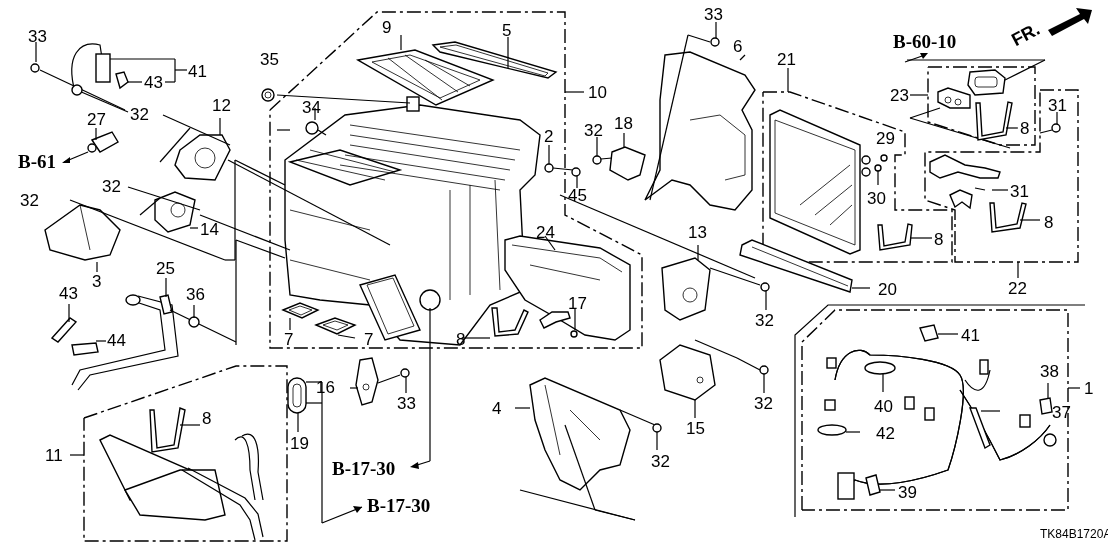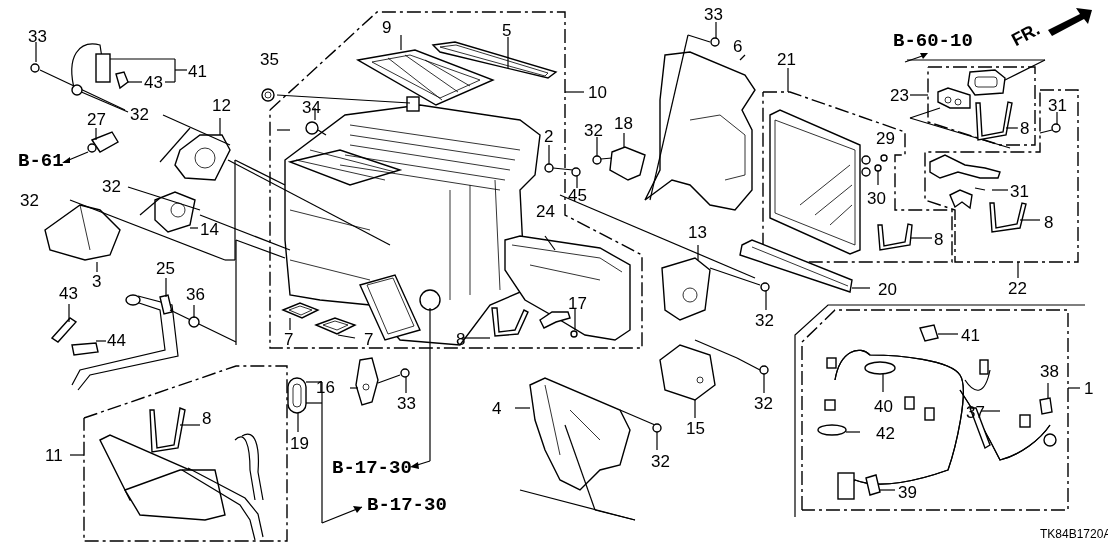--- a/index.html
+++ b/index.html
@@ -1,21 +1,21 @@
 <!DOCTYPE html>
 <html><head>
 <meta charset="utf-8">
 <style>
   html, body { margin: 0; padding: 0; background: #ffffff; }
   body { width: 1108px; height: 554px; position: relative; overflow: hidden;
          font-family: "Liberation Sans", sans-serif; }
   #diagram { position: absolute; left: 0; top: 0; width: 1108px; height: 554px; }
   .lbl { position: absolute; font-family: "Liberation Sans", sans-serif; font-size: 17px;
          color: #000; line-height: 1; white-space: nowrap; }
-  .ref { position: absolute; font-family: Liberation Mono, monospace; font-weight: bold;
+  .ref { position: absolute; font-family: Liberation Serif, serif; font-weight: bold;
          font-size: 19px; color: #000; line-height: 1; white-space: nowrap; }
   .code { position: absolute; font-family: "Liberation Sans", sans-serif; font-size: 12px; color: #000; margin-left: 40px; }
   .fr { position: absolute; font-family: "Liberation Sans", sans-serif; font-weight: bold; font-size: 18px;
         transform: rotate(-28deg); transform-origin: left bottom; }
   svg .part { fill: #fff; stroke: #000; stroke-width: 1.4; }
   svg .ln { fill: none; stroke: #000; stroke-width: 1.2; }
   svg .dash { fill: none; stroke: #000; stroke-width: 1.4; stroke-dasharray: 14 4 3 4; }
   svg .thin { fill: none; stroke: #000; stroke-width: 0.8; }
 </style>
 </head>
@@ -374,21 +374,21 @@
 <span class="lbl" style="left:876px;top:130px">29</span>
 <span class="lbl" style="left:867px;top:190px">30</span>
 <span class="lbl" style="left:934px;top:231px">8</span>
 <span class="lbl" style="left:878px;top:281px">20</span>
 <span class="lbl" style="left:890px;top:87px">23</span>
 <span class="lbl" style="left:1020px;top:120px">8</span>
 <span class="lbl" style="left:1048px;top:97px">31</span>
 <span class="lbl" style="left:1010px;top:183px">31</span>
 <span class="lbl" style="left:1044px;top:214px">8</span>
 <span class="lbl" style="left:1008px;top:280px">22</span>
-<span class="lbl" style="left:536px;top:203px">24</span>
+<span class="lbl" style="left:536px;top:224px">24</span>
 <span class="lbl" style="left:688px;top:224px">13</span>
 <span class="lbl" style="left:755px;top:312px">32</span>
 <span class="lbl" style="left:156px;top:260px">25</span>
 <span class="lbl" style="left:59px;top:285px">43</span>
 <span class="lbl" style="left:186px;top:286px">36</span>
 <span class="lbl" style="left:107px;top:332px">44</span>
 <span class="lbl" style="left:284px;top:331px">7</span>
 <span class="lbl" style="left:364px;top:331px">7</span>
 <span class="lbl" style="left:456px;top:331px">8</span>
 <span class="lbl" style="left:568px;top:295px">17</span>
@@ -399,21 +399,21 @@
 <span class="lbl" style="left:45px;top:447px">11</span>
 <span class="lbl" style="left:492px;top:400px">4</span>
 <span class="lbl" style="left:651px;top:453px">32</span>
 <span class="lbl" style="left:686px;top:420px">15</span>
 <span class="lbl" style="left:754px;top:395px">32</span>
 
 <span class="lbl" style="left:961px;top:327px">41</span>
 <span class="lbl" style="left:1040px;top:363px">38</span>
 <span class="lbl" style="left:1084px;top:380px">1</span>
 <span class="lbl" style="left:874px;top:398px">40</span>
-<span class="lbl" style="left:966px;top:404px">37</span>
+<span class="lbl" style="left:1052px;top:404px">37</span>
 <span class="lbl" style="left:876px;top:425px">42</span>
 <span class="lbl" style="left:898px;top:484px">39</span>
 
 <span class="ref" style="left:18px;top:152px">B-61</span>
 <span class="ref" style="left:893px;top:32px">B-60-10</span>
 <span class="ref" style="left:332px;top:459px">B-17-30</span>
 <span class="ref" style="left:367px;top:496px">B-17-30</span>
 
 <span class="fr" style="left:1018px;top:30px">FR.</span>
 <span class="code" style="left:1000px;top:527px">TK84B1720A</span>

